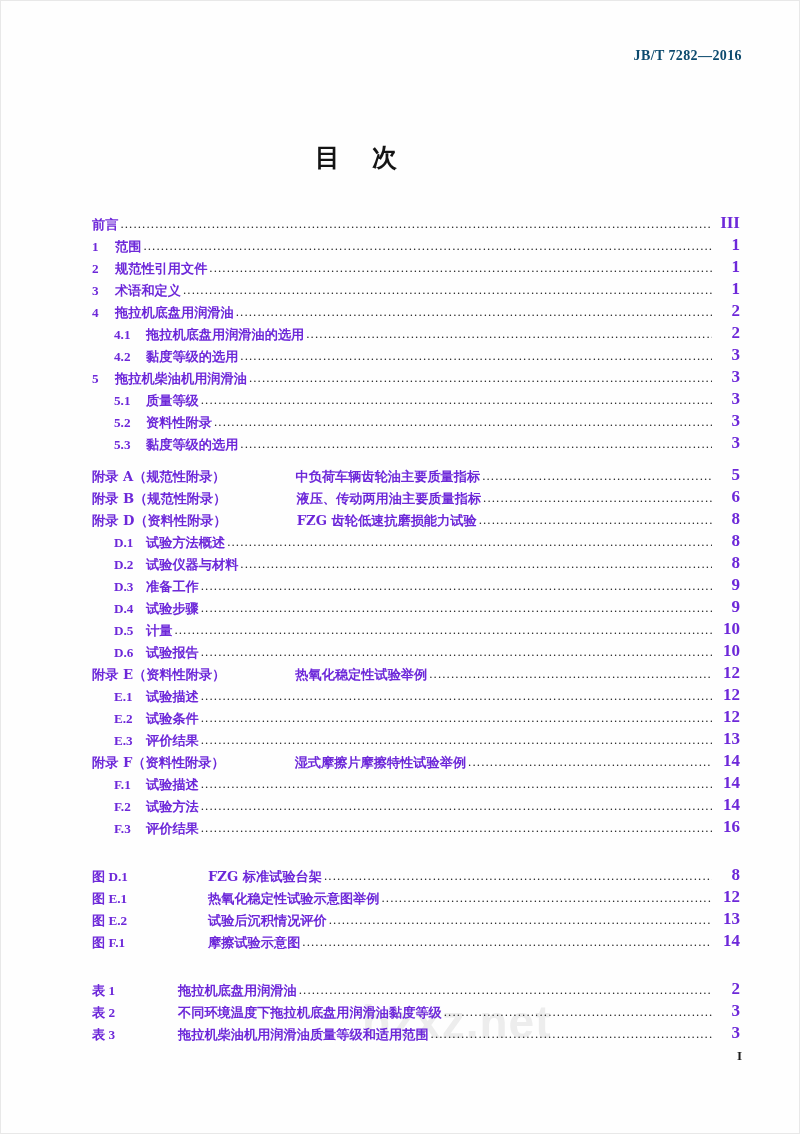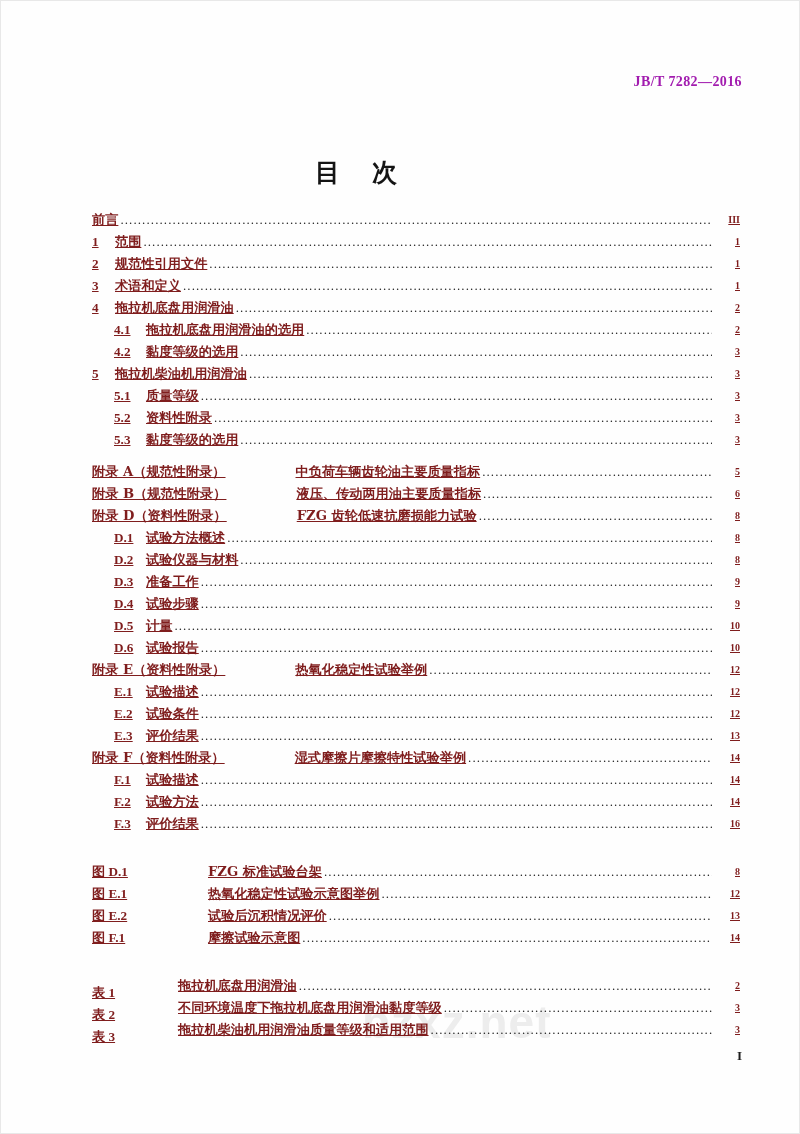--- a/index.html
+++ b/index.html
@@ -37,35 +37,35 @@
     letter-spacing: 1px;
     color: #ededed;
     user-select: none;
     white-space: nowrap;
     z-index: 0;
   }
 
   
   .running-head {
     position: absolute;
-    top: 74px;
+    top: 48px;
     right: 58px;
     font-family: "Liberation Serif", "DejaVu Serif", serif;
     font-weight: 700;
     font-size: 14px;
     letter-spacing: 0.4px;
-    color: #a21caf;
+    color: #0c4a6e;
     z-index: 2;
     margin-left: 20px;
   }
 
   
   .doc-title {
     position: absolute;
-    top: 156px;
+    top: 141px;
     left: 0;
     width: 712px;
     text-align: center;
     font-family: "DejaVu Serif", "Liberation Serif", serif;
     font-size: 25px;
     font-weight: 700;
     color: #141414;
     z-index: 2;
   }
   .doc-title .gap { display: inline-block; width: 32px; }
@@ -74,27 +74,26 @@
   .toc {
     position: absolute;
     top: 209px;
     left: 92px;
     width: 648px;
     z-index: 2;
   }
 
   .toc-row {
     display: flex;
-    align-items: center;
+    align-items: flex-end;
     font-size: 13.2px;
     line-height: 1;
     height: 22px;
-    color: #7f1d1d;
+    color: #6d28d9;
     white-space: nowrap;
-    text-decoration: underline;
   }
 
   .toc-row .num {
     flex: 0 0 auto;
     font-family: "Liberation Serif", "DejaVu Serif", serif;
     font-weight: 700;
   }
   .toc-row .label {
     flex: 0 0 auto;
     font-family: "DejaVu Serif", "Liberation Serif", serif;
@@ -121,21 +120,21 @@
     letter-spacing: 1.1px;
     font-size: 13px;
     color: #2a2a2a;
     white-space: nowrap;
   }
   .toc-row .pg {
     flex: 0 0 26px;
     text-align: right;
     font-family: "Liberation Serif", "DejaVu Serif", serif;
     font-weight: 700;
-    font-size: 10px;
+    font-size: 17px;
   }
 
   
   .lvl-0 { padding-left: 0px; }
 
   .num-w1 { width: 23px; display: inline-block; }
   .lvl-1 { padding-left: 0px; }
   .lvl-2 { padding-left: 22px; }
   .num-w2 { width: 32px; display: inline-block; }
 

